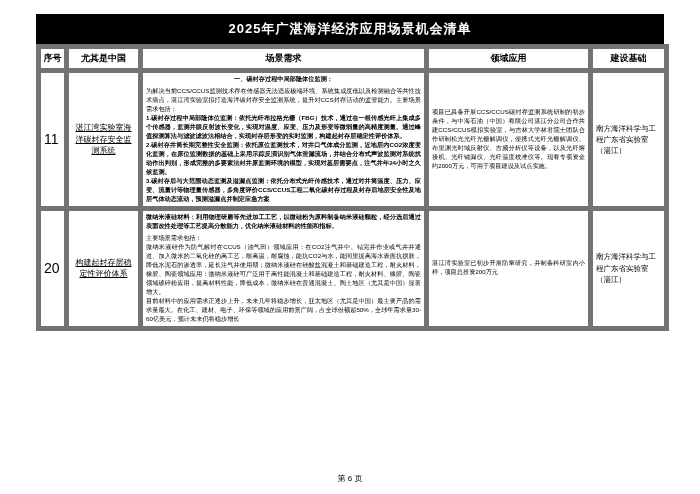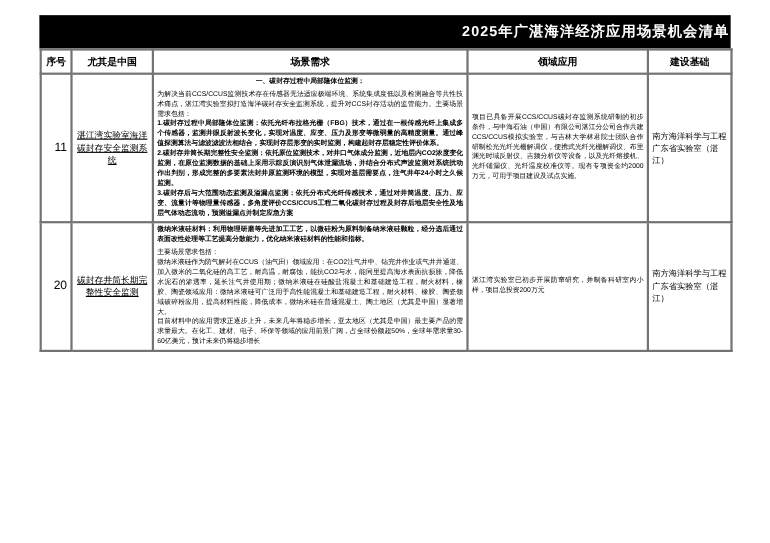--- a/index.html
+++ b/index.html
@@ -17,56 +17,56 @@
   .page {
     position: relative;
     width: 700px;
     height: 494px;
     box-sizing: border-box;
     padding: 14px 36px 0 36px;
   }
   .doc-title {
     background: #000000;
     color: #ffffff;
-    text-align: right;
+    text-align: center;
     font-size: 13px;
     font-weight: bold;
     letter-spacing: 1px;
     padding: 5px 0 6px 0;
     border: 1px solid #000;
     border-bottom: none;
     box-sizing: border-box;
   }
   table.main {
     width: 100%;
     border-collapse: collapse;
     table-layout: fixed;
   }
   table.main th, table.main td {
-    border: 2px solid #737373;
+    border: 5px solid #737373;
     vertical-align: middle;
     padding: 2px 3px;
     box-sizing: border-box;
   }
   table.main thead th {
     text-align: center;
     font-weight: bold;
     font-size: 9px;
     height: 22px;
     padding: 3px 2px;
   }
   col.c-seq   { width: 28px; }
   col.c-name  { width: 74px; }
   col.c-need  { width: 286px; }
   col.c-base  { width: 164px; }
   col.c-owner { width: 76px; }
 
   td.seq {
-    text-align: right;
-    font-size: 11px;
+    text-align: left;
+    font-size: 14px;
   }
   td.name {
     text-align: center;
     font-size: 8px;
     line-height: 1.45;
     text-decoration: underline;
   }
   td.need {
     font-size: 6.2px;
     line-height: 1.45;
@@ -142,26 +142,27 @@
           <p class="need-p">为解决当前CCS/CCUS监测技术存在传感器无法适应极端环境、系统集成度低以及检测融合等共性技术痛点，湛江湾实验室拟打造海洋碳封存安全监测系统，提升对CCS封存活动的监管能力。主要场景需求包括：</p>
           <p class="need-p bold">1.碳封存过程中局部隆体位监测：依托光纤布拉格光栅（FBG）技术，通过在一根传感光纤上集成多个传感器，监测井眼反射波长变化，实现对温度、应变、压力及形变等微弱量的高精度测量。通过峰值探测算法与滤波滤波法相结合，实现封存层形变的实时监测，构建起封存层稳定性评价体系。</p>
           <p class="need-p bold">2.碳封存井筒长期完整性安全监测：依托原位监测技术，对井口气体成分监测，近地层内CO2浓度变化监测，在原位监测数据的基础上采用示踪反演识别气体泄漏流场，并结合分布式声波监测对系统扰动作出判别，形成完整的多要素法封井原监测环境的模型，实现对基层需要点，注气井年24小时之久候监测。</p>
           <p class="need-p bold">3.碳封存后与大范围动态监测及溢漏点监测：依托分布式光纤传感技术，通过对井筒温度、压力、应变、流量计等物理量传感器，多角度评价CCS/CCUS工程二氧化碳封存过程及封存后地层安全性及地层气体动态流动，预测溢漏点并制定应急方案</p>
         </td>
         <td class="base">项目已具备开展CCS/CCUS碳封存监测系统研制的初步条件，与中海石油（中国）有限公司湛江分公司合作共建CCS/CCUS模拟实验室，与吉林大学林君院士团队合作研制松光光纤光栅解调仪，便携式光纤光栅解调仪、布里渊光时域反射仪、吉频分析仪等设备，以及光纤熔接机、光纤铺漏仪、光纤温度校准仪等。现有专项资金约2000万元，可用于项目建设及试点实施。</td>
         <td class="owner">南方海洋科学与工程广东省实验室（湛江）</td>
       </tr>
       <tr>
         <td class="seq">20</td>
-        <td class="name">碳封存井筒长期完整性安全监测</td>
+        <td class="name">构建起封存层稳定性评价体系</td>
         <td class="need">
           <div class="need-head bold" style="text-align:justify">微纳米液硅材料：利用物理研磨等先进加工工艺，以微硅粉为原料制备纳米液硅颗粒，经分选后通过表面改性处理等工艺提高分散能力，优化纳米液硅材料的性能和指标。</div>
           <p class="need-p">主要场景需求包括：</p>
           <p class="need-p">微纳米液硅作为防气解封在CCUS（油气田）领域应用：在CO2注气井中、钻完井作业或气井井通道、加入微米的二氧化硅的高工艺，耐高温，耐腐蚀，能抗CO2与水，能同里提高海水表面抗损胀，降低水泥石的渗透率，延长注气井使用期；微纳米液硅在硅酸盐混凝土和基础建造工程，耐火材料，橡胶、陶瓷领域应用：微纳米液硅可广泛用于高性能混凝土和基础建造工程，耐火材料、橡胶、陶瓷领域破碎粉应用，提高材料性能，降低成本，微纳米硅在普通混凝土、陶土地区（尤其是中国）显著增大。</p>
           <p class="need-p">目前材料中的应用需求正逐步上升，未来几年将稳步增长，亚太地区（尤其是中国）最主要产品的需求量最大。在化工、建材、电子、环保等领域的应用前景广阔，占全球份额超50%，全球年需求量30-60亿美元，预计未来仍将稳步增长</p>
         </td>
         <td class="base">湛江湾实验室已初步开展防窜研究，并制备科研室内小样，项目总投资200万元</td>
         <td class="owner">南方海洋科学与工程广东省实验室（湛江）</td>
       </tr>
     </tbody>
   </table>
 
+  <div class="footer">第 6 页</div>
 </div>
 
 </body></html>

